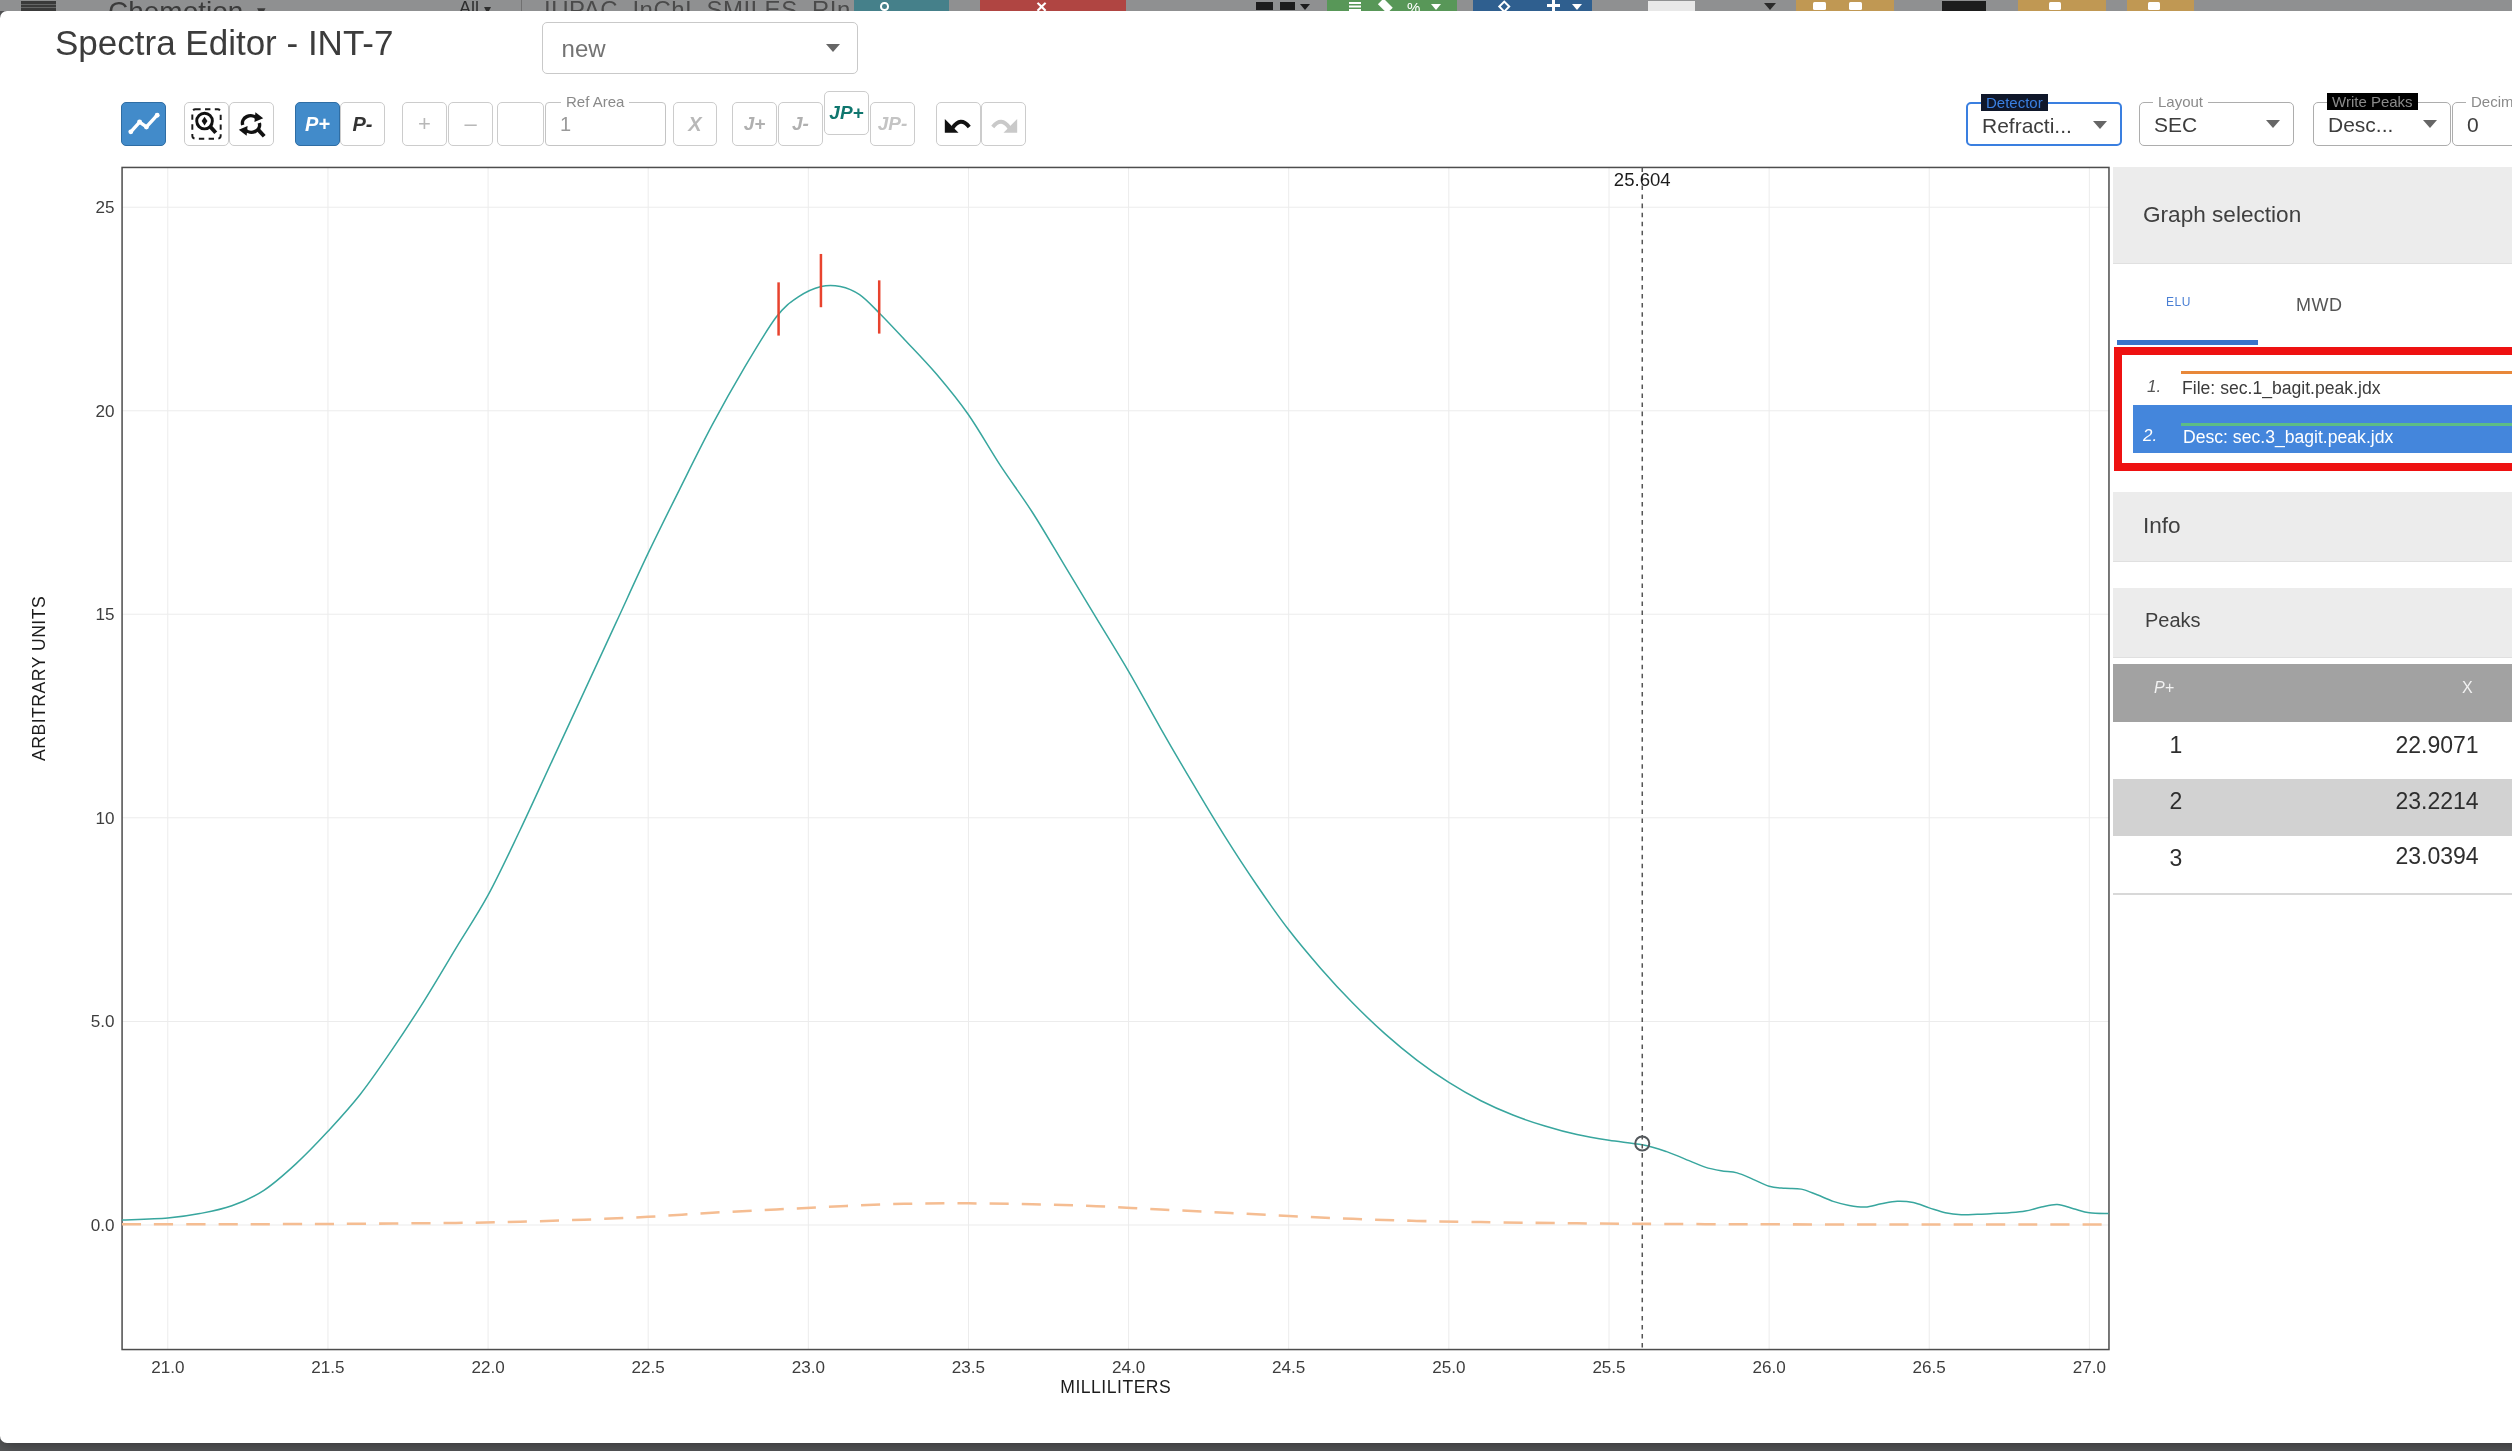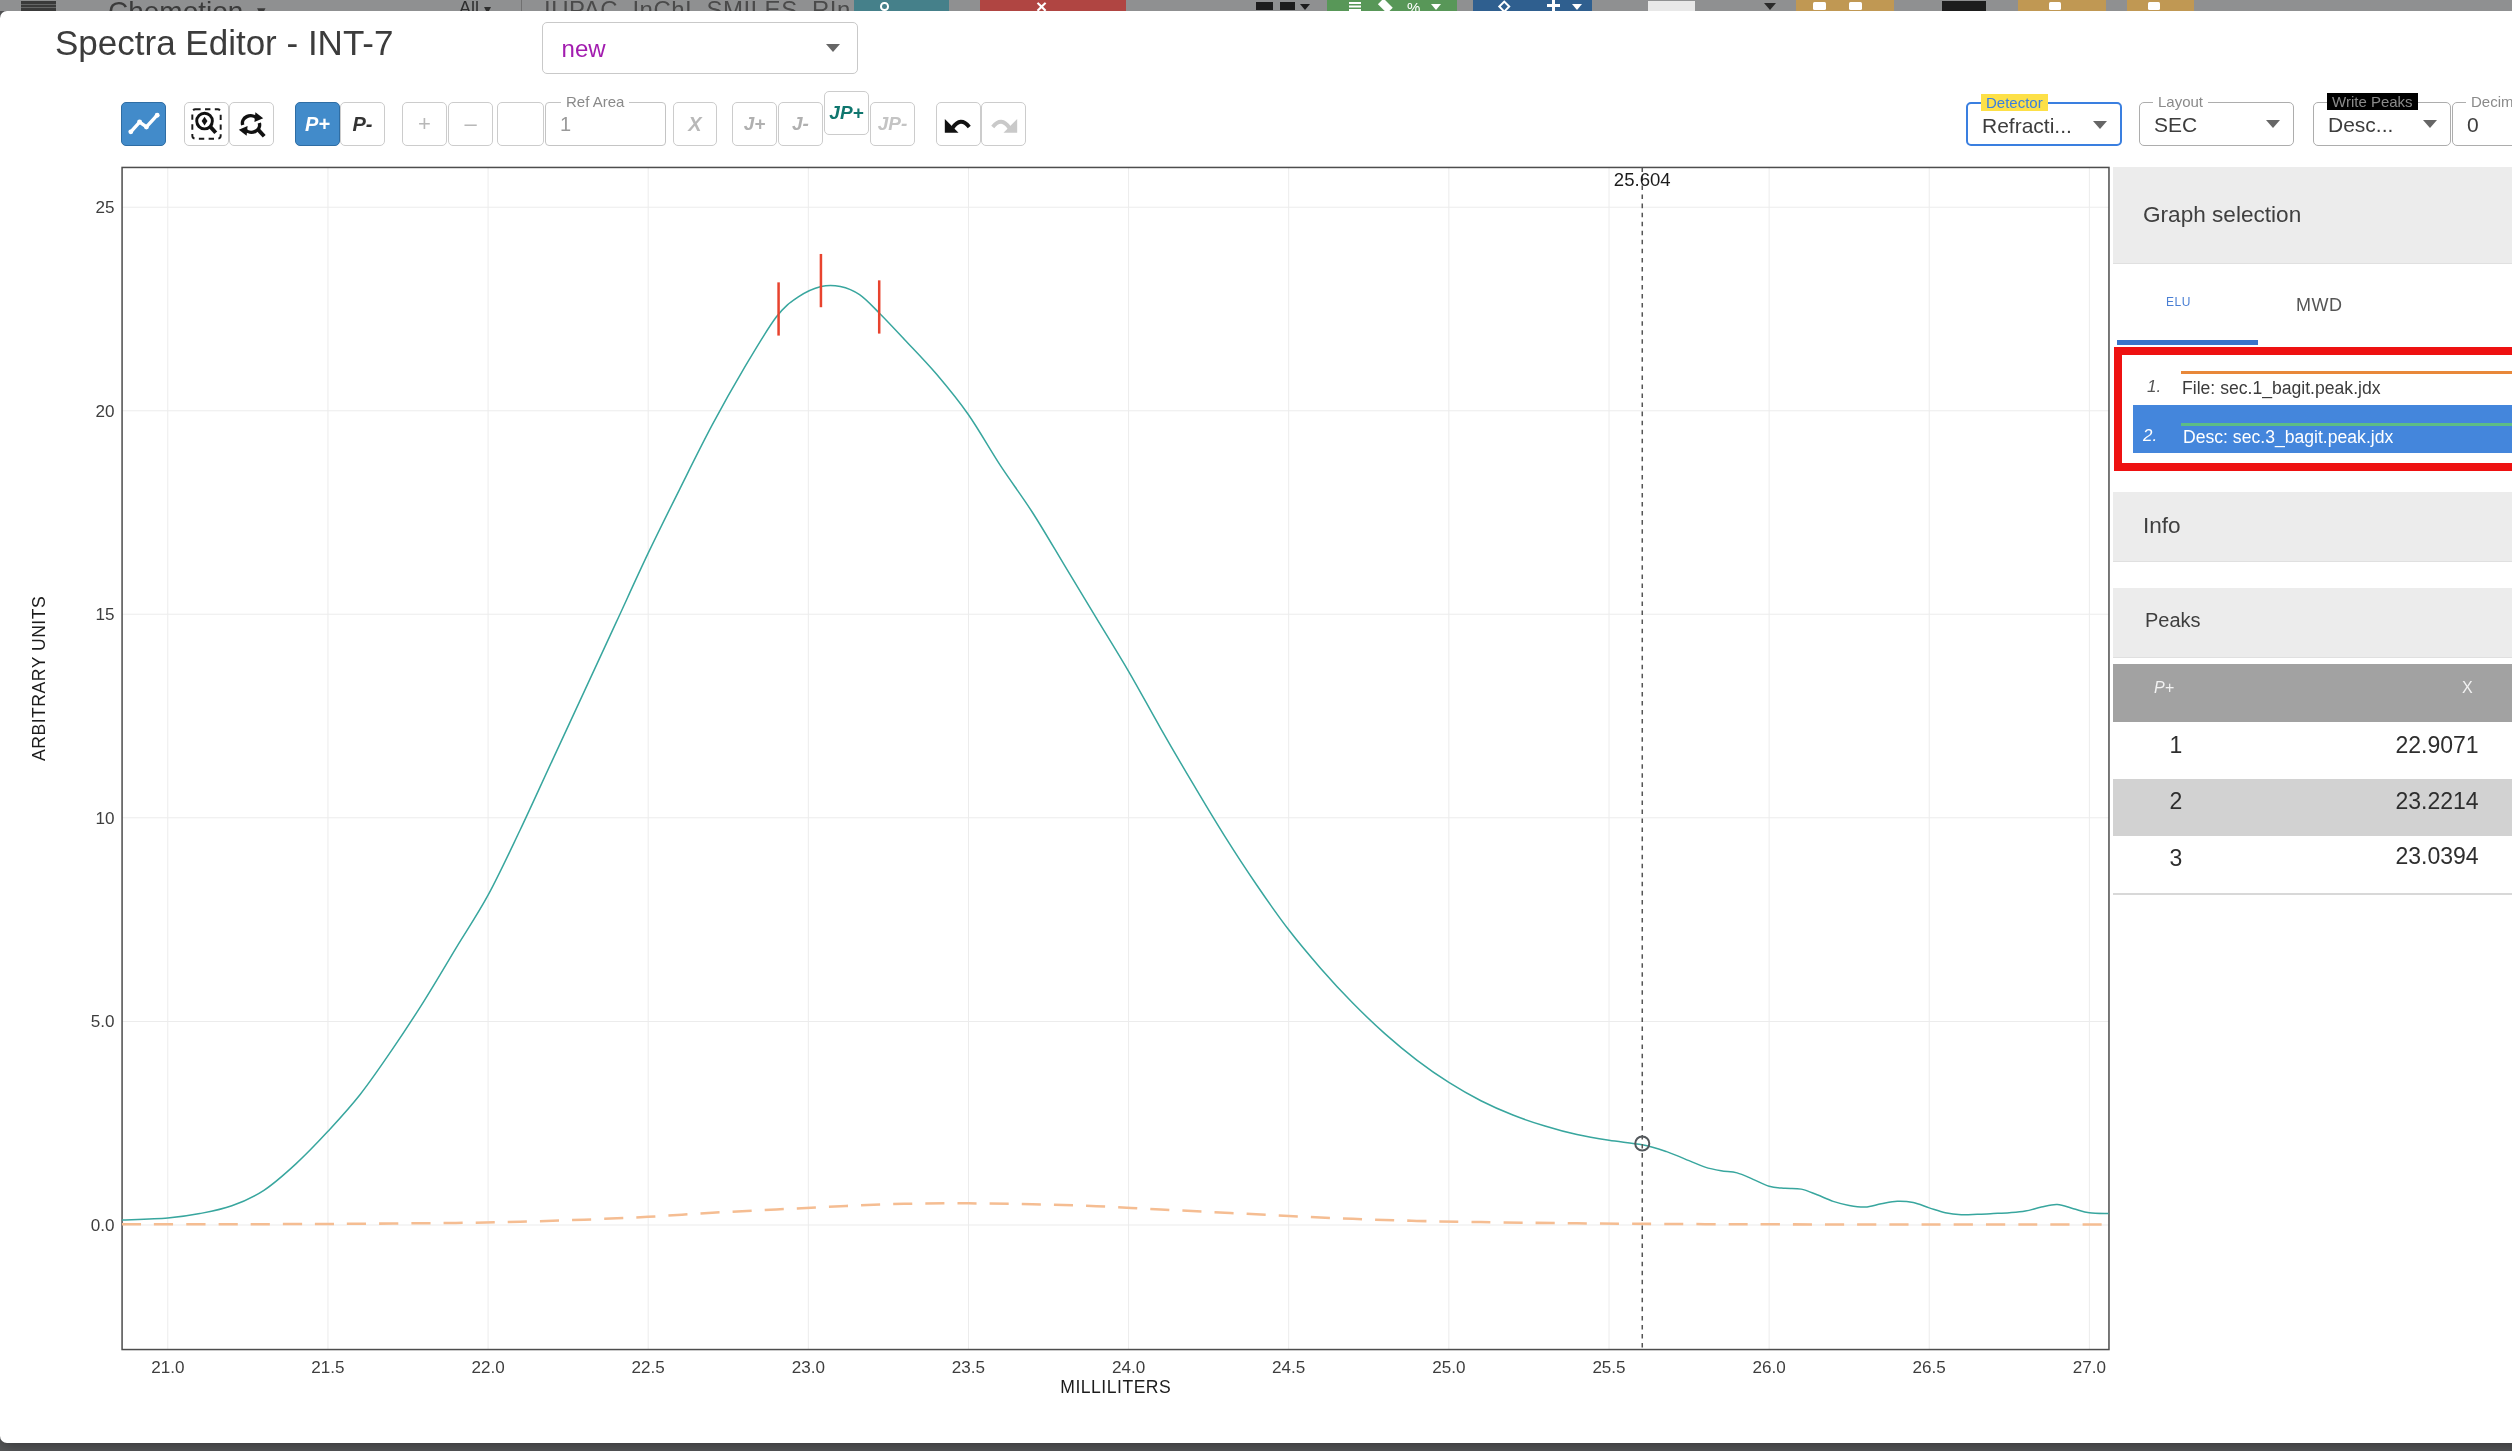--- a/index.html
+++ b/index.html
@@ -4,21 +4,21 @@
 body{width:2847px;height:1451px;overflow:hidden;background:#58595b;font-family:"Liberation Sans",sans-serif;position:relative}
 i{font-style:italic} b{font-weight:bold}
 </style></head>
 <body>
 <div style="position:absolute;left:0px;top:11px;width:2838px;height:1432px;background:#fff;border-radius:7px;box-shadow:0 3px 15px rgba(0,0,0,.4)"></div>
 
 <div style="position:absolute;left:0;top:0;width:2847px;height:1451px">
 
 <div style="position:absolute;left:55px;top:23px;font-size:35px;color:#3c3c3c">Spectra Editor - INT-7</div>
 <div style="position:absolute;left:542px;top:21.6px;width:316px;height:52px;border:1px solid #c9c9c9;border-radius:5px;box-sizing:border-box;background:#fff">
- <span style="position:absolute;left:18.6px;top:12px;font-size:24px;color:#a21caf">new</span>
+ <span style="position:absolute;left:18.6px;top:12px;font-size:24px;color:#737373">new</span>
  <span style="position:absolute;right:17px;top:21px;width:0;height:0;border-left:7px solid transparent;border-right:7px solid transparent;border-top:8.5px solid #666"></span>
 </div>
 
 <div style="position:absolute;left:121px;top:102px;width:45px;height:44px;background:#428bca;border:1px solid #2e6da4;border-radius:5px;display:flex;align-items:center;justify-content:center;font-size:20px;color:#333;box-sizing:border-box;">
       <svg width="44" height="44" viewBox="0 0 88 88" style="">
         <polyline points="18,60 36,40 50,50 72,26" fill="none" stroke="#fff" stroke-width="7" stroke-linecap="round" stroke-linejoin="round"></polyline>
         <circle cx="18" cy="60" r="5" fill="#fff"></circle>
         <circle cx="36" cy="40" r="5" fill="#fff"></circle>
         <circle cx="50" cy="50" r="5" fill="#fff"></circle>
         <circle cx="72" cy="26" r="5" fill="#fff"></circle>
@@ -75,21 +75,21 @@
         <polygon points="16,34 16,62 44,62" fill="#111"></polygon>
       </svg>
     </div>
     <div style="position:absolute;left:981px;top:102px;width:45px;height:44px;background:#fff;border:1px solid #ccc;border-radius:5px;display:flex;align-items:center;justify-content:center;font-size:20px;color:#333;box-sizing:border-box;">
       <svg width="44" height="44" viewBox="0 0 88 88" style="">
         <path d="M56 52 Q 40 28 22 50" fill="none" stroke="#c9c9c9" stroke-width="8"></path>
         <polygon points="72,34 72,62 44,62" fill="#c9c9c9"></polygon>
       </svg>
     </div>
 <div style="position:absolute;left:1966px;top:102px;width:156px;height:44px;border:2px solid #3a7fe0;border-radius:5px;box-sizing:border-box;background:#fff">
-      <span style="position:absolute;left:13px;top:-10px;background:#fde047;padding:0 5px;font-size:15px;color:#3a7fe0;white-space:nowrap">Detector</span>
+      <span style="position:absolute;left:13px;top:-10px;background:#0f172a;padding:0 5px;font-size:15px;color:#3a7fe0;white-space:nowrap">Detector</span>
       <span style="position:absolute;left:14px;top:9.5px;font-size:21px;color:#3d3d3d;white-space:nowrap">Refracti...</span>
       <span style="position:absolute;right:13px;top:17px;width:0;height:0;border-left:7px solid transparent;border-right:7px solid transparent;border-top:8.5px solid #666"></span>
     </div>
     <div style="position:absolute;left:2139px;top:102px;width:155px;height:44px;border:1px solid #adadad;border-radius:5px;box-sizing:border-box;background:#fff">
       <span style="position:absolute;left:13px;top:-10px;background:#fff;padding:0 5px;font-size:15px;color:#8a8a8a;white-space:nowrap">Layout</span>
       <span style="position:absolute;left:14px;top:9.5px;font-size:21px;color:#3d3d3d;white-space:nowrap">SEC</span>
       <span style="position:absolute;right:13px;top:17px;width:0;height:0;border-left:7px solid transparent;border-right:7px solid transparent;border-top:8.5px solid #666"></span>
     </div>
     <div style="position:absolute;left:2313px;top:102px;width:138px;height:44px;border:1px solid #adadad;border-radius:5px;box-sizing:border-box;background:#fff">
       <span style="position:absolute;left:13px;top:-10px;background:#000000;padding:0 5px;font-size:15px;color:#8a8a8a;white-space:nowrap">Write Peaks</span>

